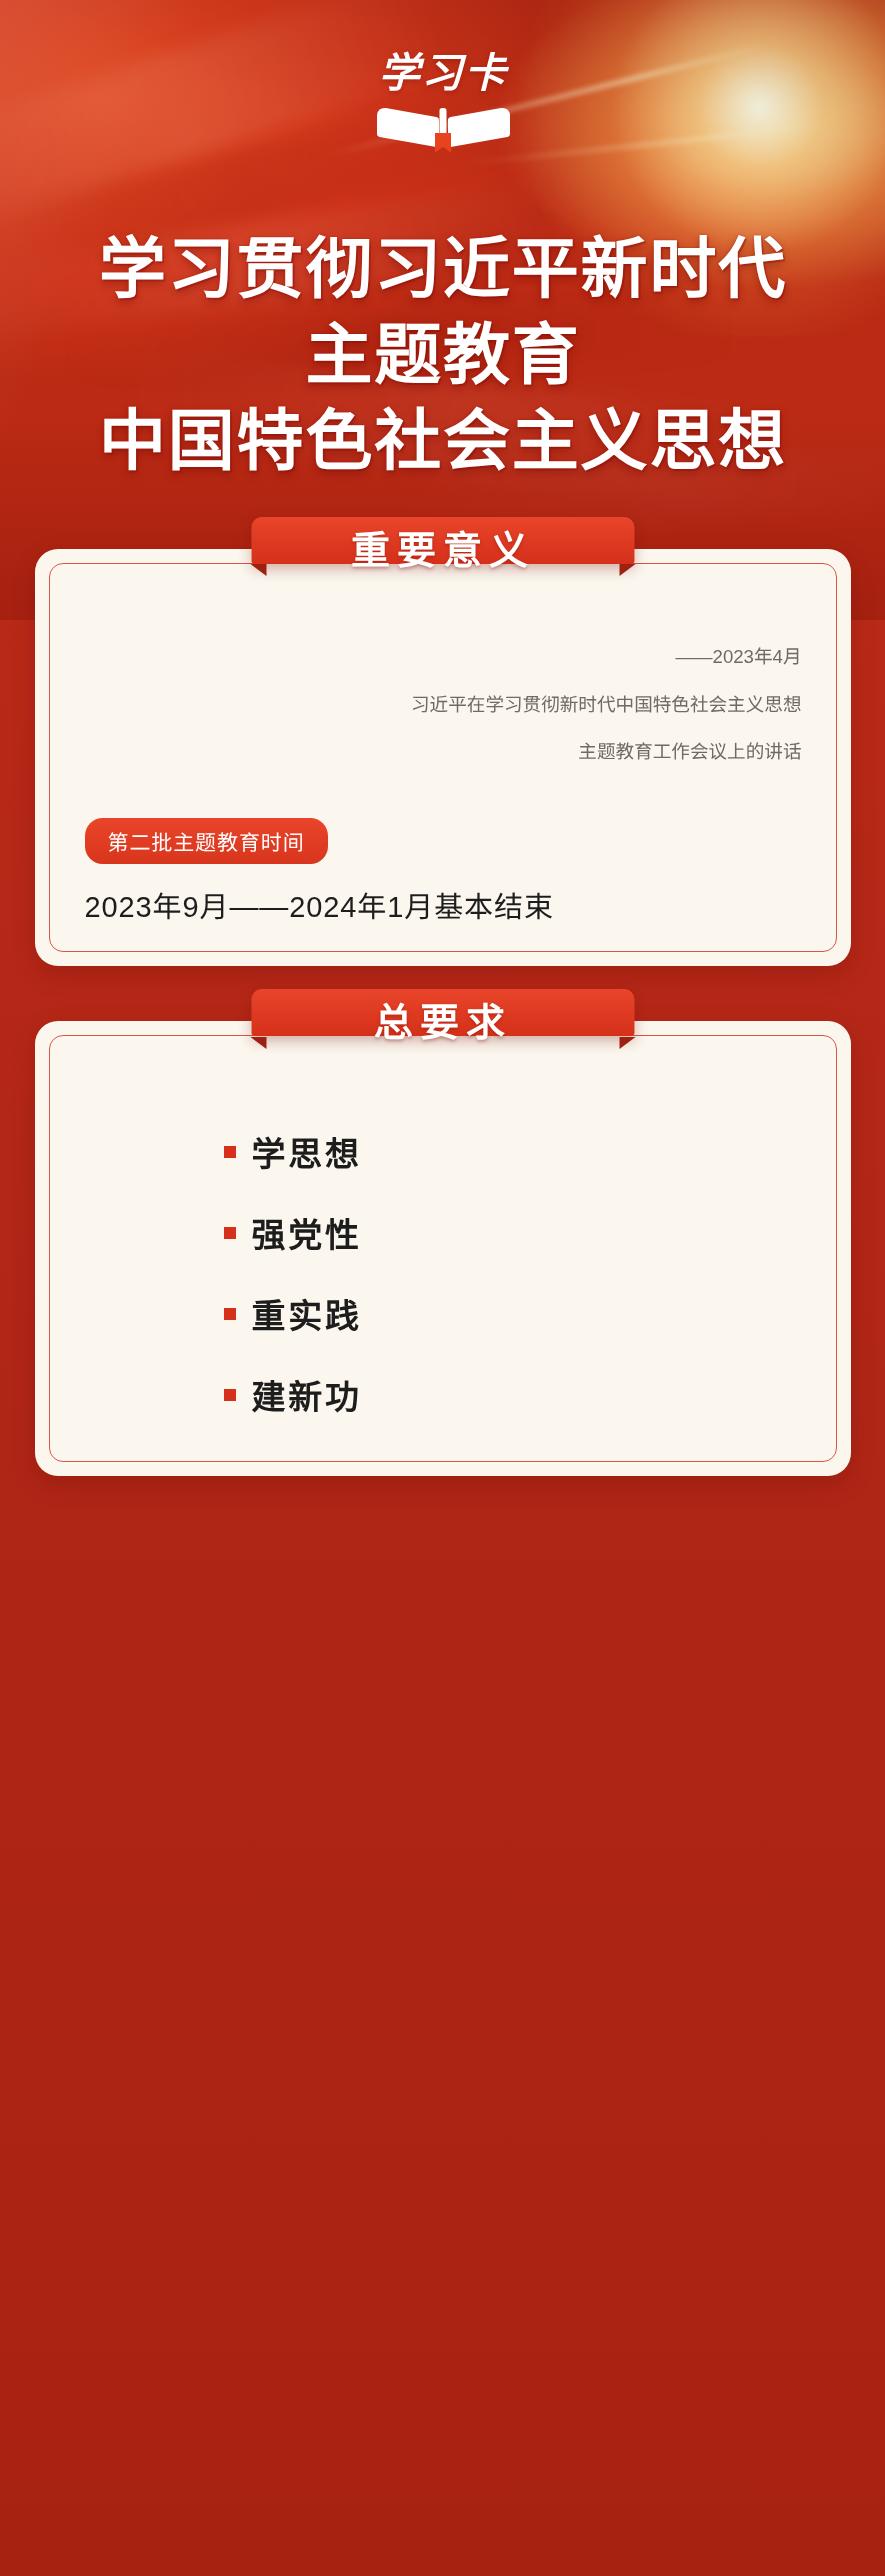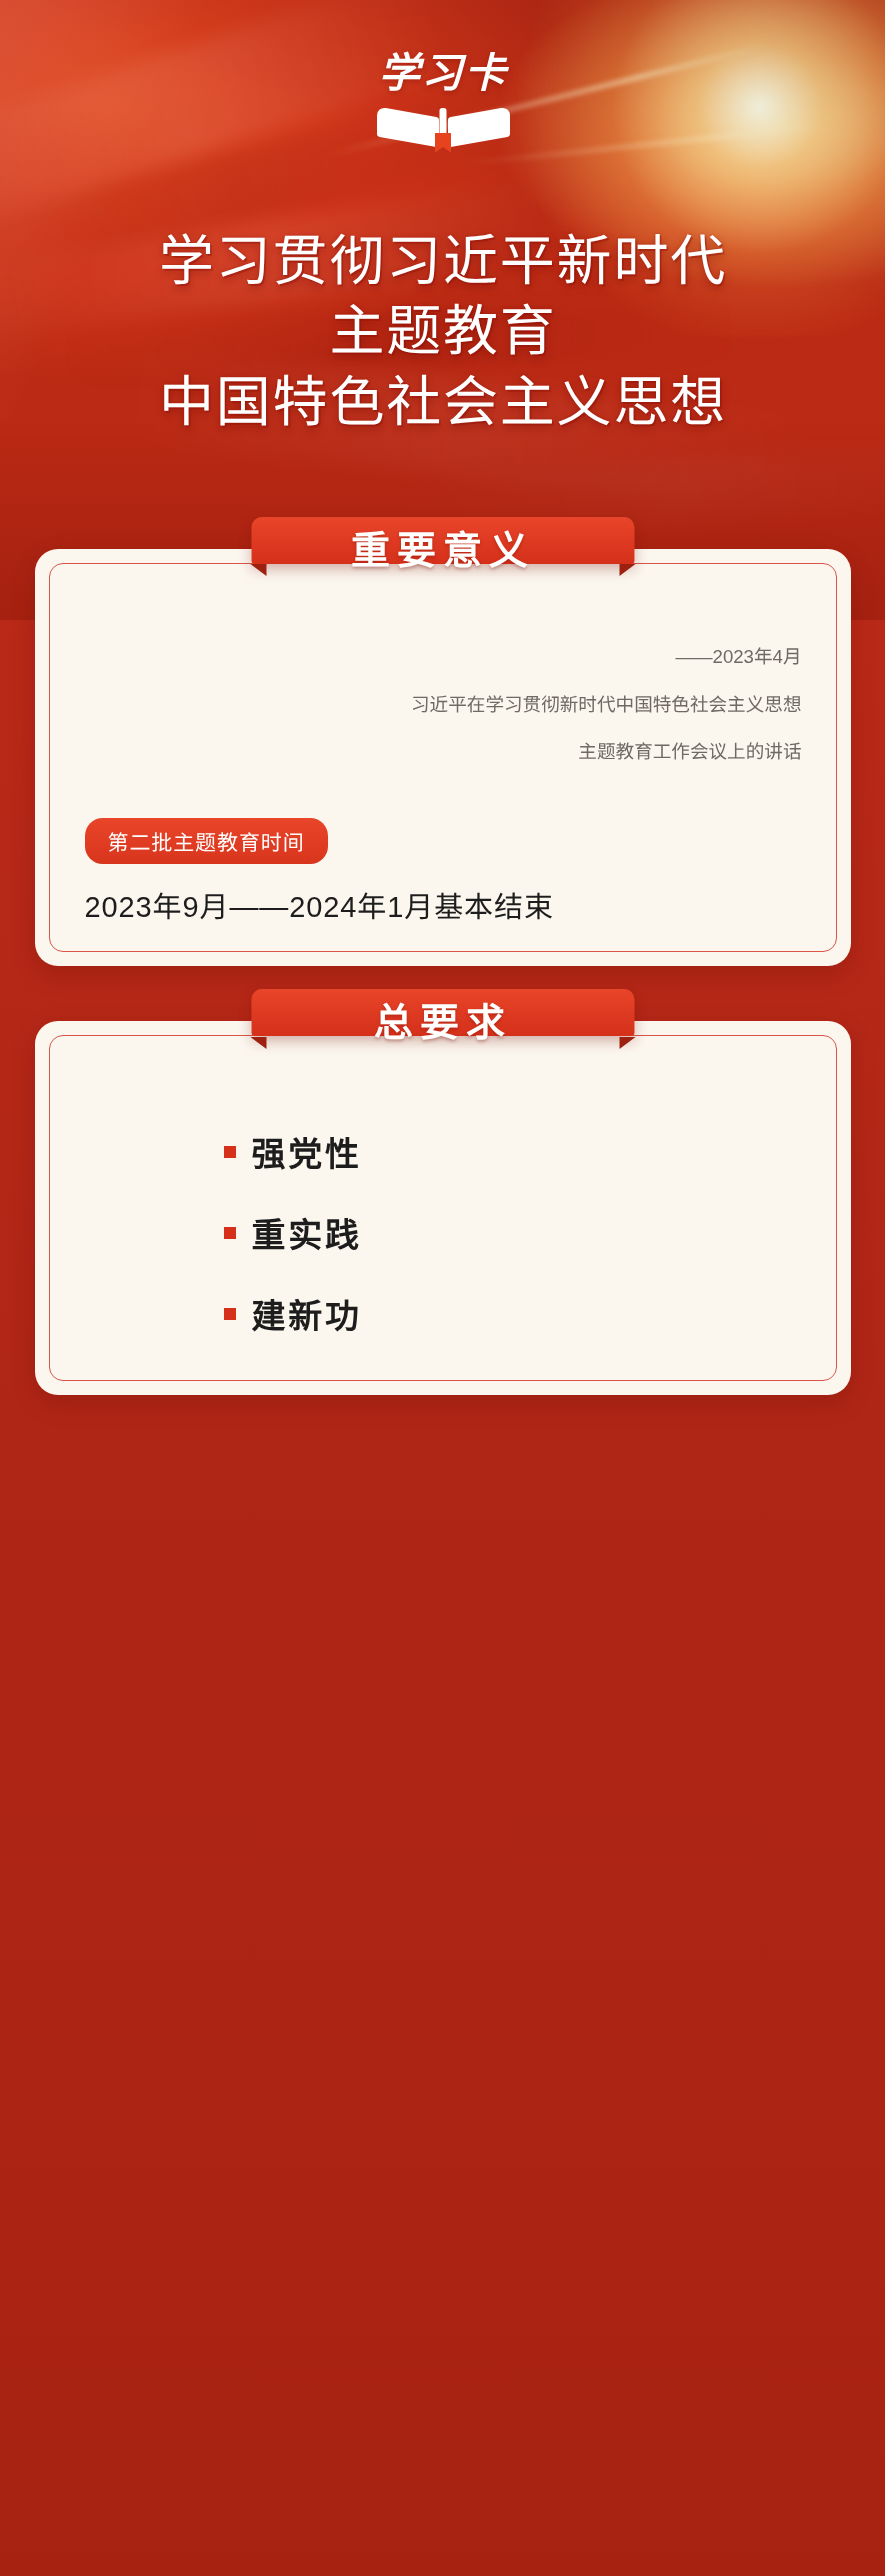--- a/index.html
+++ b/index.html
@@ -145,22 +145,22 @@
   
   .hero-title {
     position: absolute;
     left: 0; right: 0;
     top: 226px;
     text-align: center;
     z-index: 6;
     padding: 0 35px;
   }
   .hero-title .line {
-    font-size: 55px;
-    font-weight: 400;
+    font-size: 67px;
+    font-weight: 700;
     color: #ffffff;
     line-height: 1.28;
     letter-spacing: 1.8px;
     font-family: "Liberation Sans", "DejaVu Sans", sans-serif;
     text-shadow:
       0 0 1.8px rgba(150,18,8,0.55),
       0 3.5px 8.9px rgba(120,10,5,0.45),
       1.8px 1.8px 0 rgba(150,18,8,0.35);
   }
 
@@ -340,20 +340,24 @@
       </div>
     </section>
 
     <section class="card">
       <div class="card-inner-border"></div>
       <div class="card-title">总要求</div>
 
       <ul class="req-list">
         <li class="req-item">
           <span class="req-bullet"></span>
+          <span class="req-text">学思想</span>
+        </li>
+        <li class="req-item">
+          <span class="req-bullet"></span>
           <span class="req-text">强党性</span>
         </li>
         <li class="req-item">
           <span class="req-bullet"></span>
           <span class="req-text">重实践</span>
         </li>
         <li class="req-item">
           <span class="req-bullet"></span>
           <span class="req-text">建新功</span>
         </li>

